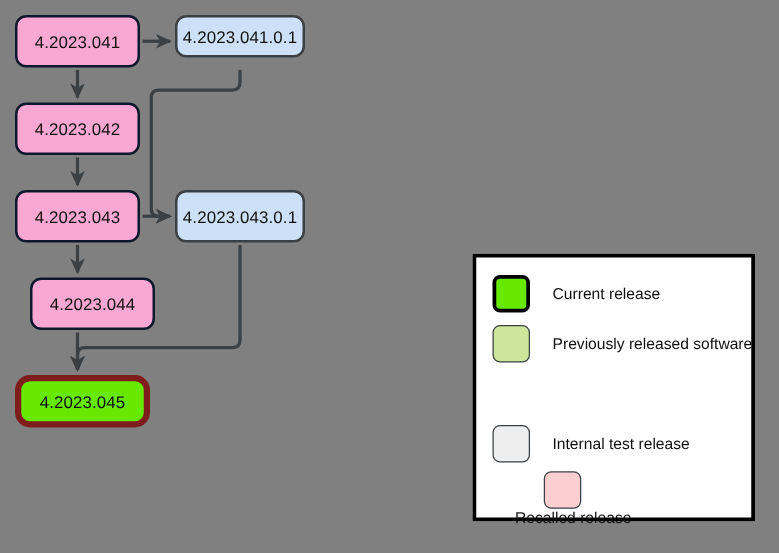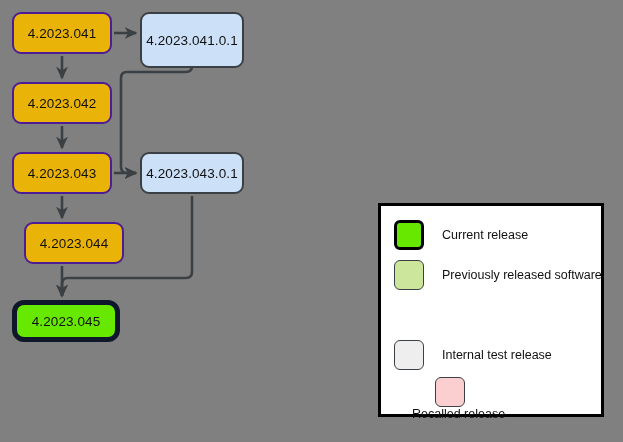--- a/index.html
+++ b/index.html
@@ -35,30 +35,30 @@
     border-radius: 9px;
     display: flex;
     align-items: center;
     justify-content: center;
     color: #111111;
     font-size: 13.5px;
     letter-spacing: 0.1px;
     white-space: nowrap;
   }
   .node.released {
-    background: #eab308;
-    border: 2px solid #4c1d95;
+    background: #f9a8d4;
+    border: 2px solid #0f172a;
   }
   .node.rapid {
     background: #cce1f7;
     border: 2px solid #3b4044;
   }
   .node.current {
     background: #66e800;
-    border: 5px solid #0f172a;
+    border: 5px solid #7f1d1d;
     border-radius: 12px;
     font-weight: 400;
   }
 
   
   #legend {
     position: absolute;
     left: 378px;
     top: 203px;
     width: 226px;
@@ -134,21 +134,21 @@
 
     <path d="M 62 266 L 62 296" fill="none" stroke="#3b4044" stroke-width="2.6" marker-end="url(#arrow)"></path>
 
     <path d="M 192 196 L 192 272 Q 192 278 186 278 L 68 278 Q 62 278 62 284 L 62 296" fill="none" stroke="#3b4044" stroke-width="2.6" marker-end="url(#arrow)"></path>
   </svg>
 
   <div class="node released" style="left:12px; top:12px; width:100px; height:42px;">
     <span>4.2023.041</span>
   </div>
 
-  <div class="node rapid" style="left:140px; top:12px; width:104px; height:56px;">
+  <div class="node rapid" style="left:140px; top:12px; width:104px; height:34px;">
     <span>4.2023.041.0.1</span>
   </div>
 
   <div class="node released" style="left:12px; top:82px; width:100px; height:42px;">
     <span>4.2023.042</span>
   </div>
 
   <div class="node released" style="left:12px; top:152px; width:100px; height:42px;">
     <span>4.2023.043</span>
   </div>

